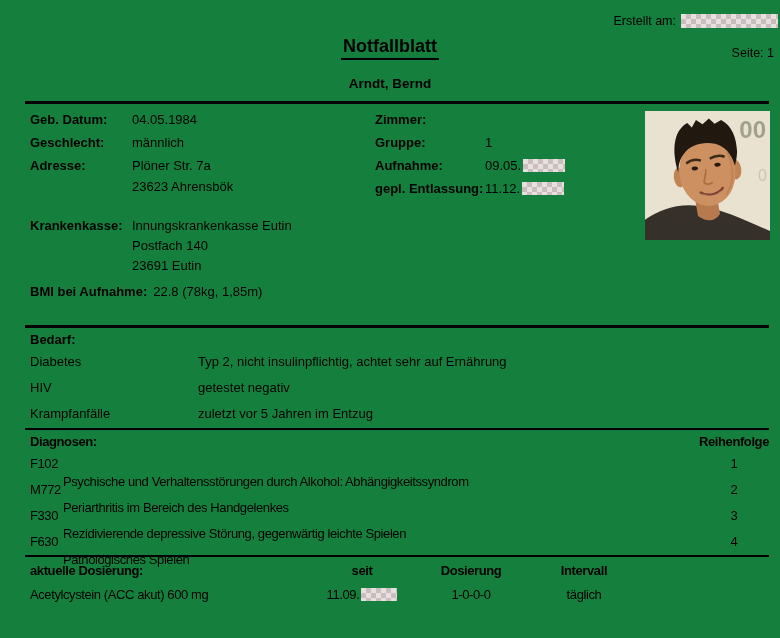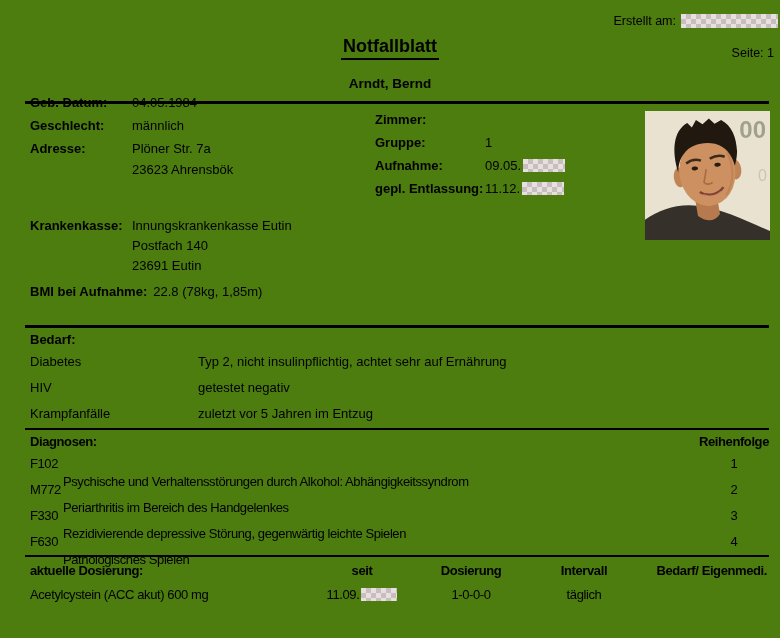--- a/index.html
+++ b/index.html
@@ -1,34 +1,34 @@
 <!DOCTYPE html>
 <html><head>
 <meta charset="utf-8">
 <style>
   html,body{margin:0;padding:0;background:#fff;}
   .page{
-    position:relative;width:780px;height:638px;background:#4d7c0f;
+    position:relative;width:780px;height:638px;background:#15803d;
     font-family:"Liberation Sans","DejaVu Sans",sans-serif;
     color:#000;font-size:13px;overflow:hidden;
   }
   
   .created{position:absolute;top:14px;right:2px;display:flex;align-items:center;gap:5px;font-size:12.5px;}
   .pageno{position:absolute;top:46px;right:6px;font-size:12.5px;}
   .titlewrap{position:absolute;top:36px;left:0;width:780px;text-align:center;}
   .title{display:inline-block;font-size:18px;font-weight:bold;border-bottom:2px solid #000;padding:0 2px 1px 2px;}
   .subtitle{position:absolute;top:76px;left:0;width:780px;text-align:center;font-weight:bold;font-size:13.5px;}
   
   .rule{position:absolute;left:25px;width:744px;background:#000;}
   .r1{top:101px;height:3px;}
   .r2{top:325px;height:3px;}
   .r3{top:428px;height:2px;}
   .r4{top:555px;height:2px;}
   
-  .info-left{position:absolute;left:25px;top:91px;width:345px;}
+  .info-left{position:absolute;left:25px;top:108px;width:345px;}
   .info-right{position:absolute;left:375px;top:108px;width:260px;}
   .lrow{display:flex;min-height:23px;line-height:23px;}
   .lab{font-weight:bold;}
   .info-left .lab{width:107px;flex:none;padding-left:5px;box-sizing:border-box;}
   .info-right .lab{width:110px;flex:none;}
   .multiline{line-height:21px;padding-top:1px;}
   
   .insurance{position:absolute;left:25px;top:216px;display:flex;}
   .insurance .lab{width:107px;flex:none;padding-left:5px;box-sizing:border-box;line-height:20px;}
   .insurance .lines{line-height:20px;}
@@ -219,21 +219,20 @@
       <span class="dorder">4</span>
     </div>
   </div>
 
   <div class="medik narrow">
     <div class="mrow mhead">
       <span class="mname">aktuelle Dosierung:</span>
       <span class="mseit">seit</span>
       <span class="mdos">Dosierung</span>
       <span class="mint">Intervall</span>
-      <span class="mbed">Bedarf/ Eigenmedi.</span>
     </div>
     <div class="mrow">
       <span class="mname">Acetylcystein (ACC akut) 600 mg</span>
       <span class="mseit"><span>11.09.</span><span class="mosaic m-seit"></span></span>
       <span class="mdos">1-0-0-0</span>
       <span class="mint">täglich</span>
       <span class="mbed"></span>
     </div>
   </div>
 

